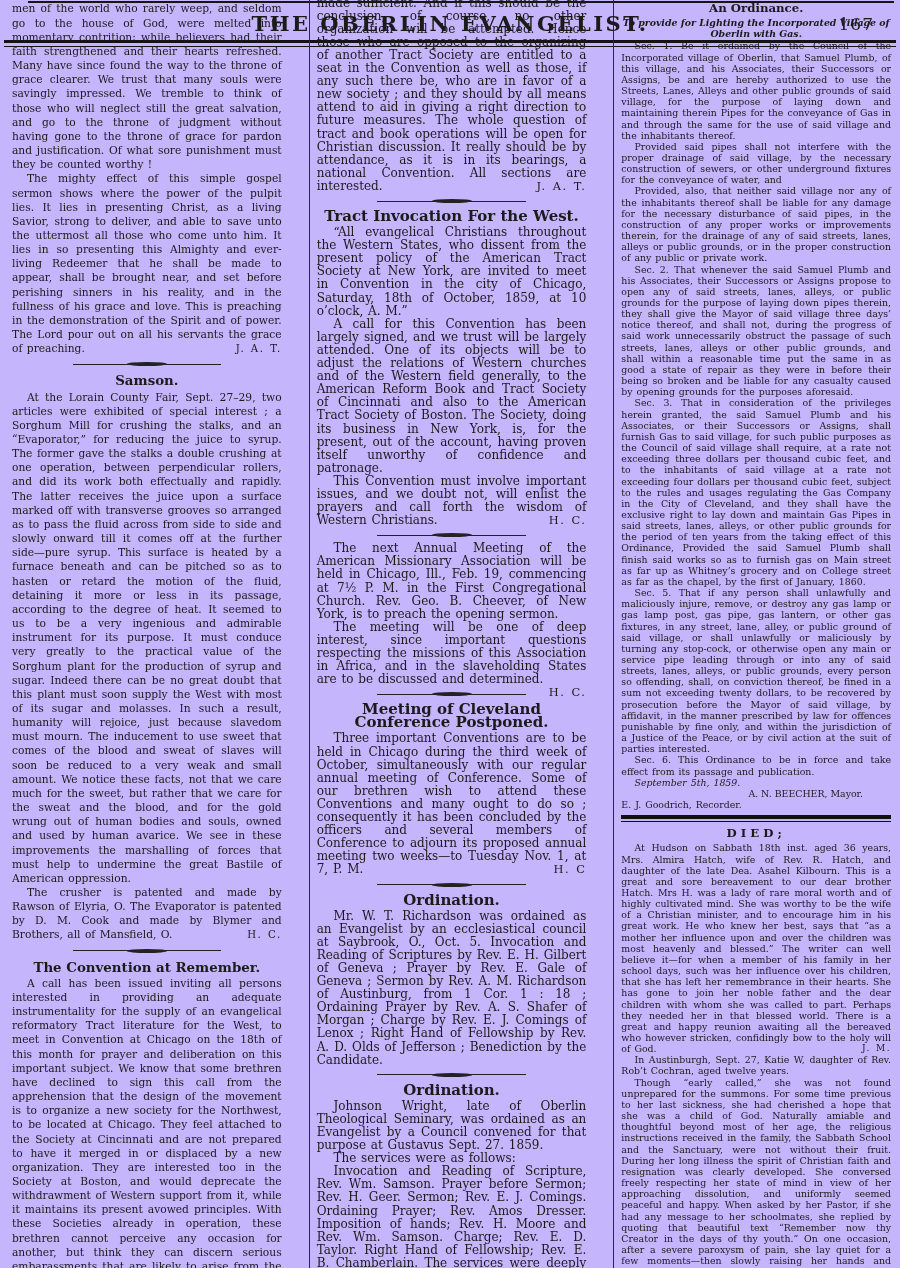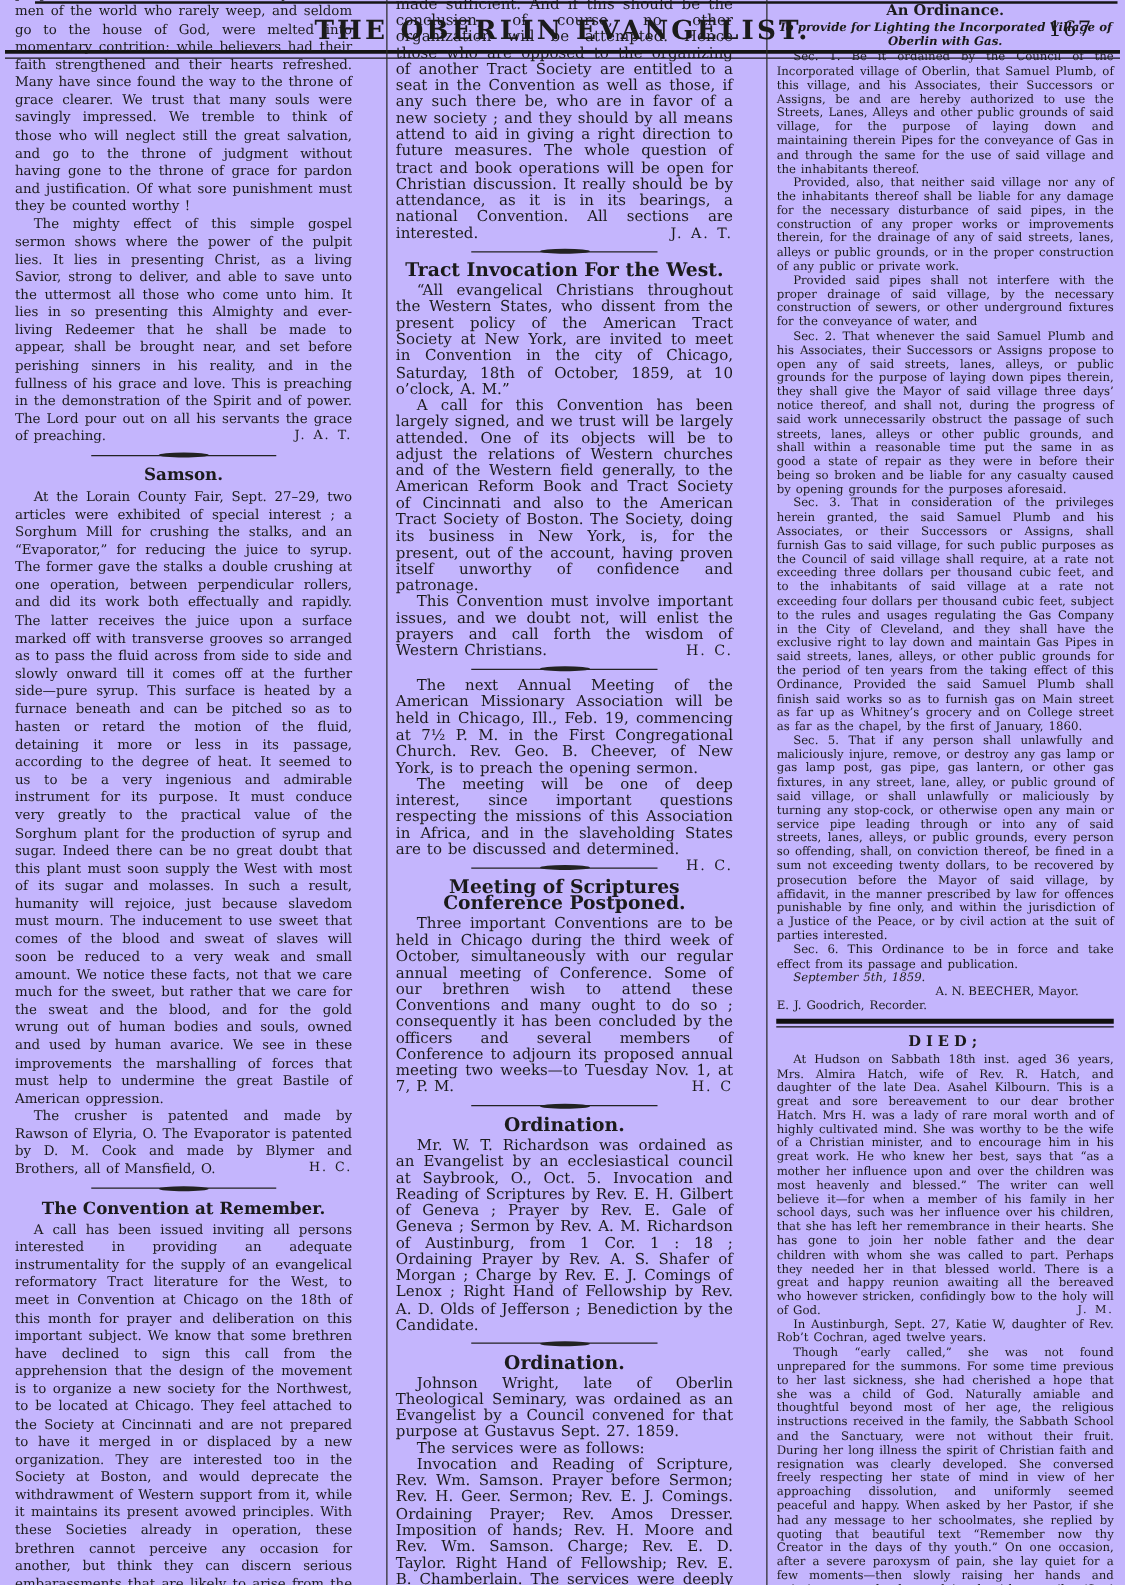--- a/index.html
+++ b/index.html
@@ -65,39 +65,39 @@
         <div class="p noindent">the existing Tract Societies are sufficient to meet the Western demands, or can be made sufficient.  And if this should be the conclusion, of course, no other organization will be attempted.  Hence those who are opposed to the organizing of another Tract Society are entitled to a seat in the Convention as well as those, if any such there be, who are in favor of a new society ; and they should by all means attend to aid in giving a right direction to future measures.  The whole question of tract and book operations will be open for Christian discussion.  It really should be by attendance, as it is in its bearings, a national Convention.  All sections are interested.<span class="sig">J. A. T.</span></div>
         <div class="divider"></div>
         <div class="heading">Tract Invocation For the West.</div>
         <div class="p">“All evangelical Christians throughout the Western States, who dissent from the present policy of the American Tract Society at New York, are invited to meet in Convention in the city of Chicago, Saturday, 18th of October, 1859, at 10 o’clock, A. M.”</div>
         <div class="p">A call for this Convention has been largely signed, and we trust will be largely attended.  One of its objects will be to adjust the relations of Western churches and of the Western field generally, to the American Reform Book and Tract Society of Cincinnati and also to the American Tract Society of Boston.  The Society, doing its business in New York, is, for the present, out of the account, having proven itself unworthy of confidence and patronage.</div>
         <div class="p">This Convention must involve important issues, and we doubt not, will enlist the prayers and call forth the wisdom of Western Christians.<span class="sig">H. C.</span></div>
         <div class="divider"></div>
         <div class="p">The next Annual Meeting of the American Missionary Association will be held in Chicago, Ill., Feb. 19, commencing at 7½ P. M. in the First Congregational Church.  Rev. Geo. B. Cheever, of New York, is to preach the opening sermon.</div>
         <div class="p">The meeting will be one of deep interest, since important questions respecting the missions of this Association in Africa, and in the slaveholding States are to be discussed and determined.<span class="sig">H. C.</span></div>
         <div class="divider"></div>
-        <div class="heading">Meeting of Scriptures Conference Postponed.</div>
+        <div class="heading">Meeting of Cleveland Conference Postponed.</div>
         <div class="p">Three important Conventions are to be held in Chicago during the third week of October, simultaneously with our regular annual meeting of Conference.  Some of our brethren wish to attend these Conventions and many ought to do so ; consequently it has been concluded by the officers and several members of Conference to adjourn its proposed annual meeting two weeks—to Tuesday Nov. 1, at 7, P. M.<span class="sig">H. C</span></div>
         <div class="divider"></div>
         <div class="heading">Ordination.</div>
         <div class="p">Mr. W. T. Richardson was ordained as an Evangelist by an ecclesiastical council at Saybrook, O., Oct. 5.  Invocation and Reading of Scriptures by Rev. E. H. Gilbert of Geneva ; Prayer by Rev. E. Gale of Geneva ; Sermon by Rev. A. M. Richardson of Austinburg, from 1 Cor. 1 : 18 ; Ordaining Prayer by Rev. A. S. Shafer of Morgan ; Charge by Rev. E. J. Comings of Lenox ; Right Hand of Fellowship by Rev. A. D. Olds of Jefferson ; Benediction by the Candidate.</div>
         <div class="divider"></div>
         <div class="heading">Ordination.</div>
         <div class="p">Johnson Wright, late of Oberlin Theological Seminary, was ordained as an Evangelist by a Council convened for that purpose at Gustavus Sept. 27. 1859.</div>
         <div class="p">The services were as follows:</div>
         <div class="p">Invocation and Reading of Scripture, Rev. Wm. Samson.  Prayer before Sermon; Rev. H. Geer.  Sermon; Rev. E. J. Comings.  Ordaining Prayer; Rev. Amos Dresser.  Imposition of hands; Rev. H. Moore and Rev. Wm. Samson.  Charge; Rev. E. D. Taylor.  Right Hand of Fellowship; Rev. E. B. Chamberlain.  The services were deeply interesting and seemed richly enjoyed by a large and attentive audience.  Brother Wright is expected to labor as stated supply with the church at Gustavus.</div>
         <div class="line-center">Amos Dresser, Scribe of Council.</div>
         <div class="p">Orwell, Oct. 1. 1859.</div>
       </div>
     <div class="col c2">
         <div class="heading">An Ordinance.</div>
         <div class="subheading">To provide for Lighting the Incorporated Village of Oberlin with Gas.</div>
         <div class="p">Sec. 1.  Be it ordained by the Council of the Incorporated village of Oberlin, that Samuel Plumb, of this village, and his Associates, their Successors or Assigns, be and are hereby authorized to use the Streets, Lanes, Alleys and other public grounds of said village, for the purpose of laying down and maintaining therein Pipes for the conveyance of Gas in and through the same for the use of said village and the inhabitants thereof.</div>
+        <div class="p">Provided said pipes shall not interfere with the proper drainage of said village, by the necessary construction of sewers, or other underground fixtures for the conveyance of water, and</div>
         <div class="p">Provided, also, that neither said village nor any of the inhabitants thereof shall be liable for any damage for the necessary disturbance of said pipes, in the construction of any proper works or improvements therein, for the drainage of any of said streets, lanes, alleys or public grounds, or in the proper construction of any public or private work.</div>
-        <div class="p">Provided said pipes shall not interfere with the proper drainage of said village, by the necessary construction of sewers, or other underground fixtures for the conveyance of water, and</div>
         <div class="p">Sec. 2.  That whenever the said Samuel Plumb and his Associates, their Successors or Assigns propose to open any of said streets, lanes, alleys, or public grounds for the purpose of laying down pipes therein, they shall give the Mayor of said village three days’ notice thereof, and shall not, during the progress of said work unnecessarily obstruct the passage of such streets, lanes, alleys or other public grounds, and shall within a reasonable time put the same in as good a state of repair as they were in before their being so broken and be liable for any casualty caused by opening grounds for the purposes aforesaid.</div>
         <div class="p">Sec. 3.  That in consideration of the privileges herein granted, the said Samuel Plumb and his Associates, or their Successors or Assigns, shall furnish Gas to said village, for such public purposes as the Council of said village shall require, at a rate not exceeding three dollars per thousand cubic feet, and to the inhabitants of said village at a rate not exceeding four dollars per thousand cubic feet, subject to the rules and usages regulating the Gas Company in the City of Cleveland, and they shall have the exclusive right to lay down and maintain Gas Pipes in said streets, lanes, alleys, or other public grounds for the period of ten years from the taking effect of this Ordinance, Provided the said Samuel Plumb shall finish said works so as to furnish gas on Main street as far up as Whitney’s grocery and on College street as far as the chapel, by the first of January, 1860.</div>
         <div class="p">Sec. 5.  That if any person shall unlawfully and maliciously injure, remove, or destroy any gas lamp or gas lamp post, gas pipe, gas lantern, or other gas fixtures, in any street, lane, alley, or public ground of said village, or shall unlawfully or maliciously by turning any stop-cock, or otherwise open any main or service pipe leading through or into any of said streets, lanes, alleys, or public grounds, every person so offending, shall, on conviction thereof, be fined in a sum not exceeding twenty dollars, to be recovered by prosecution before the Mayor of said village, by affidavit, in the manner prescribed by law for offences punishable by fine only, and within the jurisdiction of a Justice of the Peace, or by civil action at the suit of parties interested.</div>
         <div class="p">Sec. 6.  This Ordinance to be in force and take effect from its passage and publication.</div>
         <div class="p it">September 5th, 1859.</div>
         <div class="line-right">A. N. BEECHER, Mayor.</div>
         <div class="p noindent">E. J. Goodrich, Recorder.</div>
         <div class="thick-rule"></div>
         <div class="heading spaced">DIED;</div>
         <div class="p">At Hudson on Sabbath 18th inst. aged 36 years, Mrs. Almira Hatch, wife of Rev. R. Hatch, and daughter of the late Dea. Asahel Kilbourn.  This is a great and sore bereavement to our dear brother Hatch.  Mrs H. was a lady of rare moral worth and of highly cultivated mind.  She was worthy to be the wife of a Christian minister, and to encourage him in his great work.  He who knew her best, says that “as a mother her influence upon and over the children was most heavenly and blessed.”  The writer can well believe it—for when a member of his family in her school days, such was her influence over his children, that she has left her remembrance in their hearts.  She has gone to join her noble father and the dear children with whom she was called to part.  Perhaps they needed her in that blessed world.  There is a great and happy reunion awaiting all the bereaved who however stricken, confidingly bow to the holy will of God.<span class="sig">J. M.</span></div>

